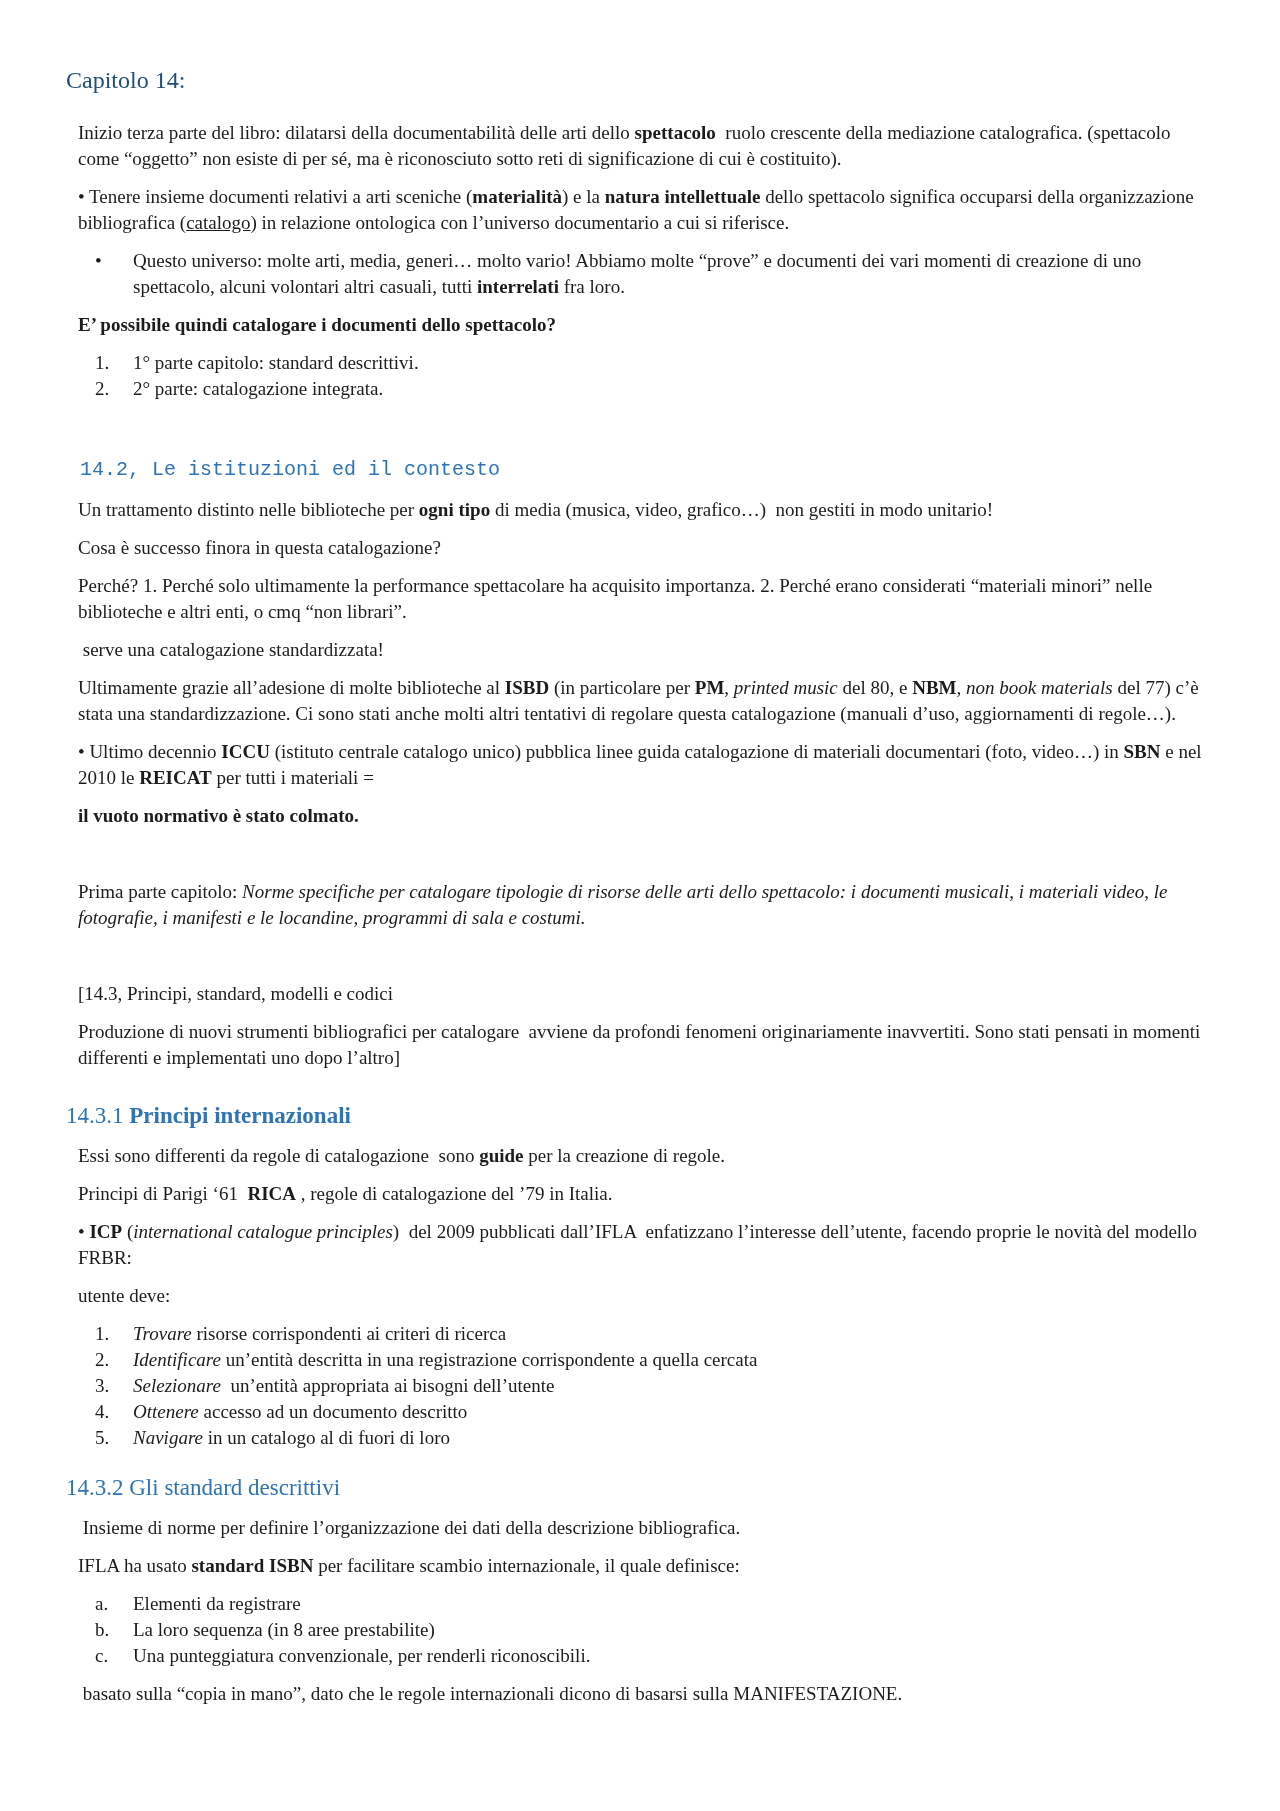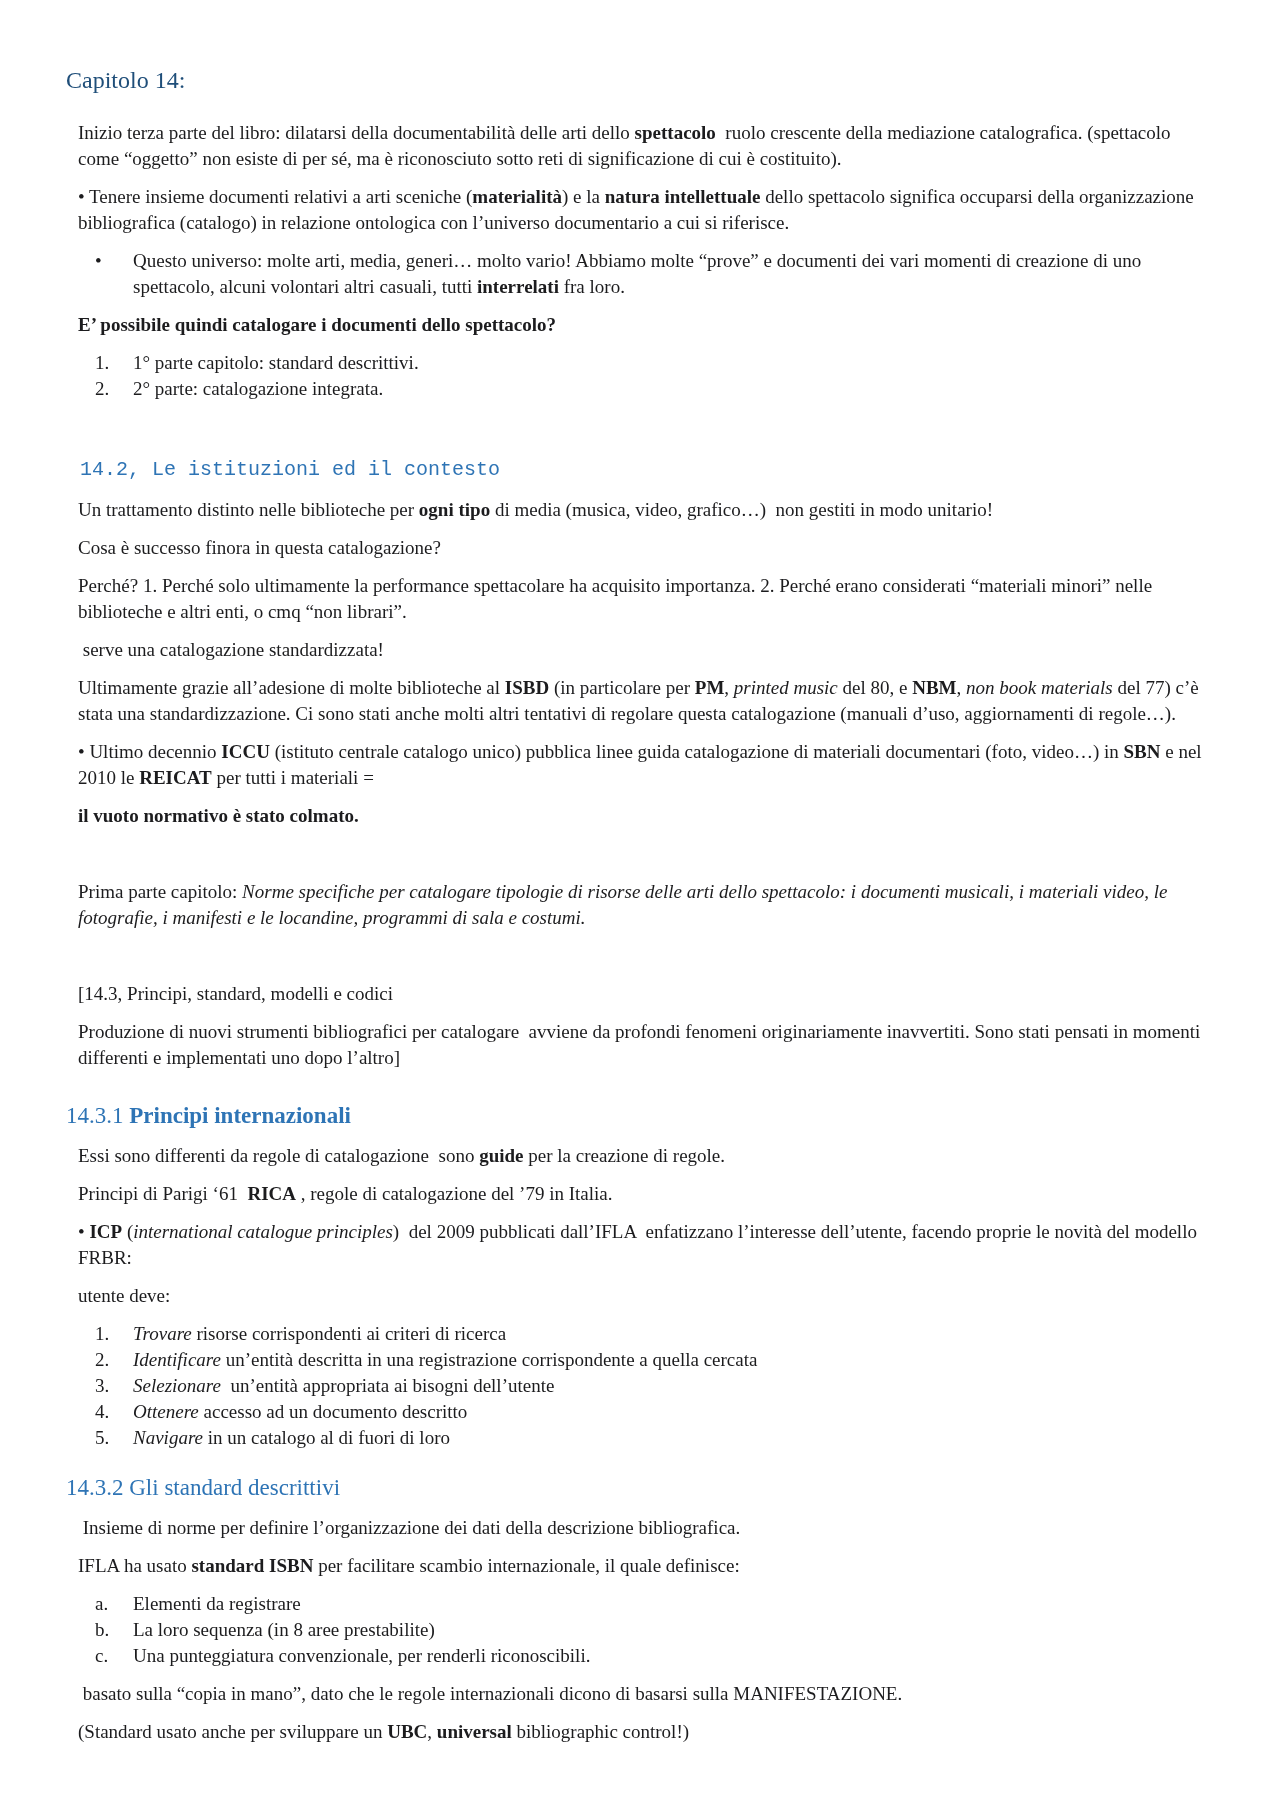--- a/index.html
+++ b/index.html
@@ -37,21 +37,21 @@
     line-height: 30px;
     color: var(--heading-color, #2e74b5);
     margin: 0 0 3px 0;
   }
   .p { margin: 12px; white-space: pre-wrap; }
   .li { display: flex; margin-left: 29px; }
   .li .marker { flex: 0 0 38px; width: 38px; white-space: pre; }
   .li .licontent { flex: 1 1 auto; white-space: pre-wrap; }
   .b { font-weight: bold; }
   .i { font-style: italic; }
-  .u { }
+  .u { text-decoration: underline; }
   .spacer { width: 100%; }
 </style>
 </head>
 <body>
 
 <div class="page">
   <div class="h1">Capitolo 14:</div>
   <div>
       <div class="p"><span>Inizio terza parte del libro: dilatarsi della documentabilità delle arti dello </span><span class="b">spettacolo</span><span>  ruolo crescente della mediazione catalografica. (spettacolo come “oggetto” non esiste di per sé, ma è riconosciuto sotto reti di significazione di cui è costituito).</span></div>
       <div class="p"><span>• Tenere insieme documenti relativi a arti sceniche (</span><span class="b">materialità</span><span>) e la </span><span class="b">natura intellettuale</span><span> dello spettacolo significa occuparsi della organizzazione bibliografica (</span><span class="u">catalogo</span><span>) in relazione ontologica con l’universo documentario a cui si riferisce.</span></div>
@@ -118,15 +118,14 @@
       </div>
       <div class="li">
         <span class="marker">b.</span>
         <span class="licontent"><span>La loro sequenza (in 8 aree prestabilite)</span></span>
       </div>
       <div class="li">
         <span class="marker">c.</span>
         <span class="licontent"><span>Una punteggiatura convenzionale, per renderli riconoscibili.</span></span>
       </div>
       <div class="p"><span> basato sulla “copia in mano”, dato che le regole internazionali dicono di basarsi sulla MANIFESTAZIONE.</span></div>
-      <div class="p"><span>(Standard usato anche per sviluppare un </span><span class="b">UBC</span><span>, </span><span class="b">universal</span><span> bibliographic control!)</span></div>
     </div>
 </div>
 
 </body></html>

